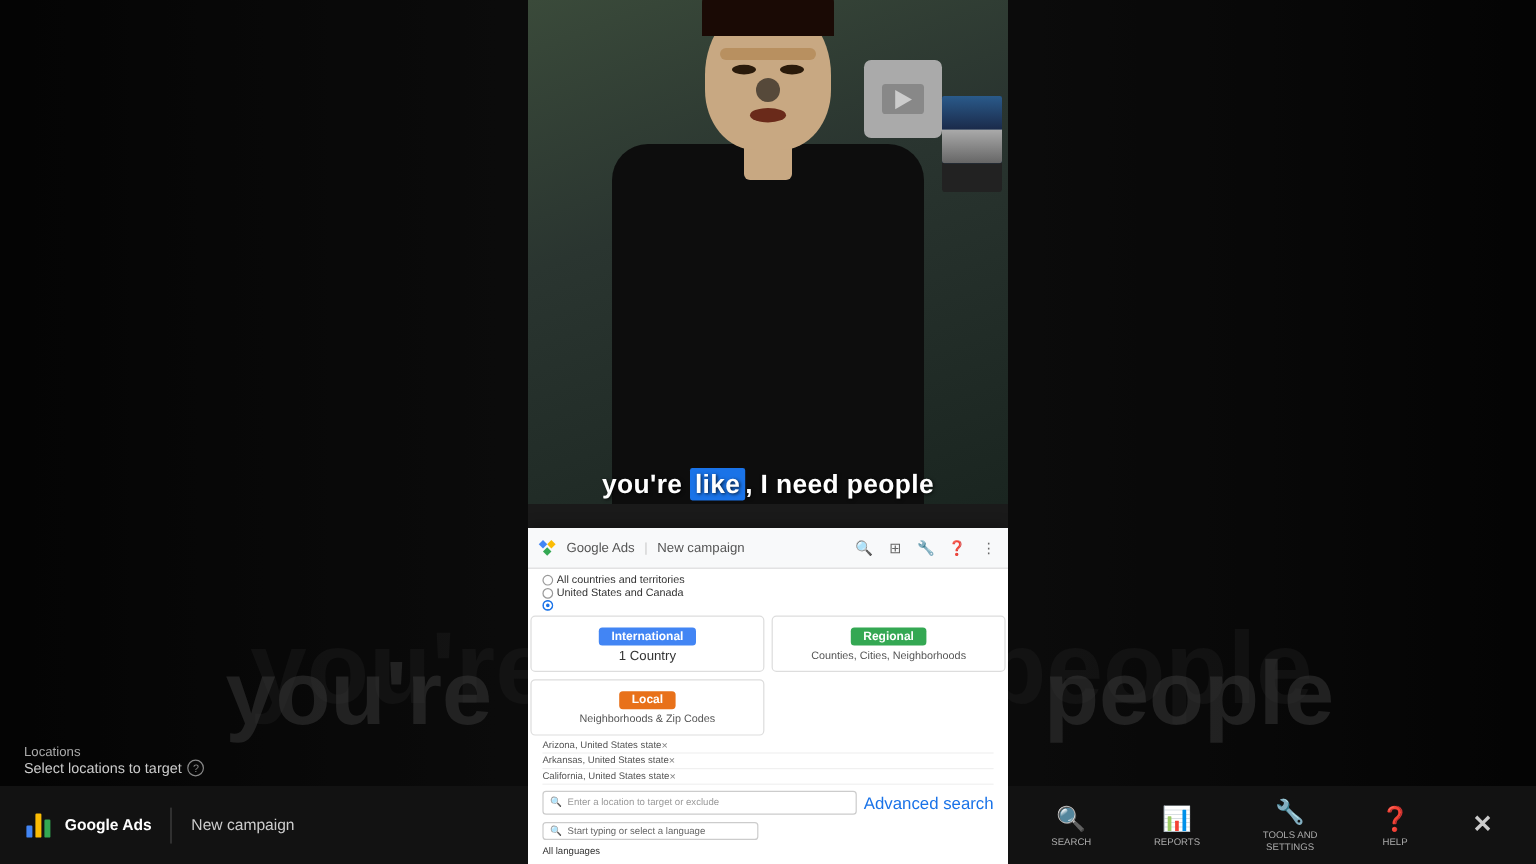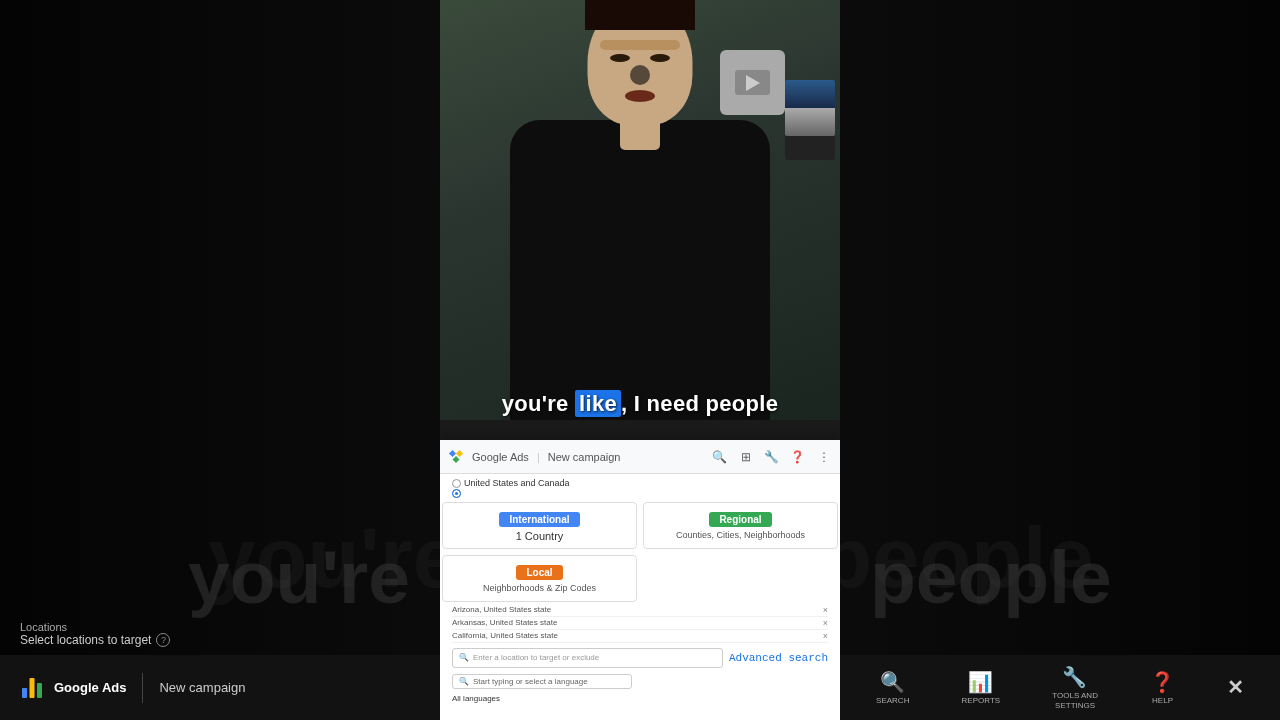--- a/index.html
+++ b/index.html
@@ -210,21 +210,20 @@
       font-weight: 500;
     }
 
     
     .state-list {
       padding: 2px 12px;
     }
 
     .state-item {
       display: flex;
-      justify-content: space-between;
       align-items: center;
       font-size: 8px;
       color: #555;
       padding: 1px 0;
       border-bottom: 1px solid #f0f0f0;
     }
 
     .state-x {
       color: #888;
       font-size: 9px;
@@ -245,23 +244,22 @@
       border-radius: 3px;
       padding: 0 6px;
       font-size: 8px;
       color: #666;
       display: flex;
       align-items: center;
       gap: 4px;
     }
 
     .search-link {
-      font-size: 11px;
+      font-size: 14px;
       color: #1a73e8;
-      font-family: Liberation Mono, monospace;
     }
 
     
     .language-bar {
       padding: 3px 12px;
       display: flex;
       align-items: center;
       gap: 4px;
     }
 
@@ -395,20 +393,24 @@
         <span class="topbar-icon">⊞</span>
         <span class="topbar-icon">🔧</span>
         <span class="topbar-icon">❓</span>
         <span class="topbar-icon">⋮</span>
       </div>
     </div>
 
     <div style="padding: 4px 12px 0;">
       <div class="radio-option">
         <span class="radio-circle"></span>
+        <span>All countries and territories</span>
+      </div>
+      <div class="radio-option">
+        <span class="radio-circle"></span>
         <span>United States and Canada</span>
       </div>
       <div class="radio-option">
         <span class="radio-circle selected"></span>
         <span></span>
       </div>
     </div>
 
     <div class="location-cards">
 

